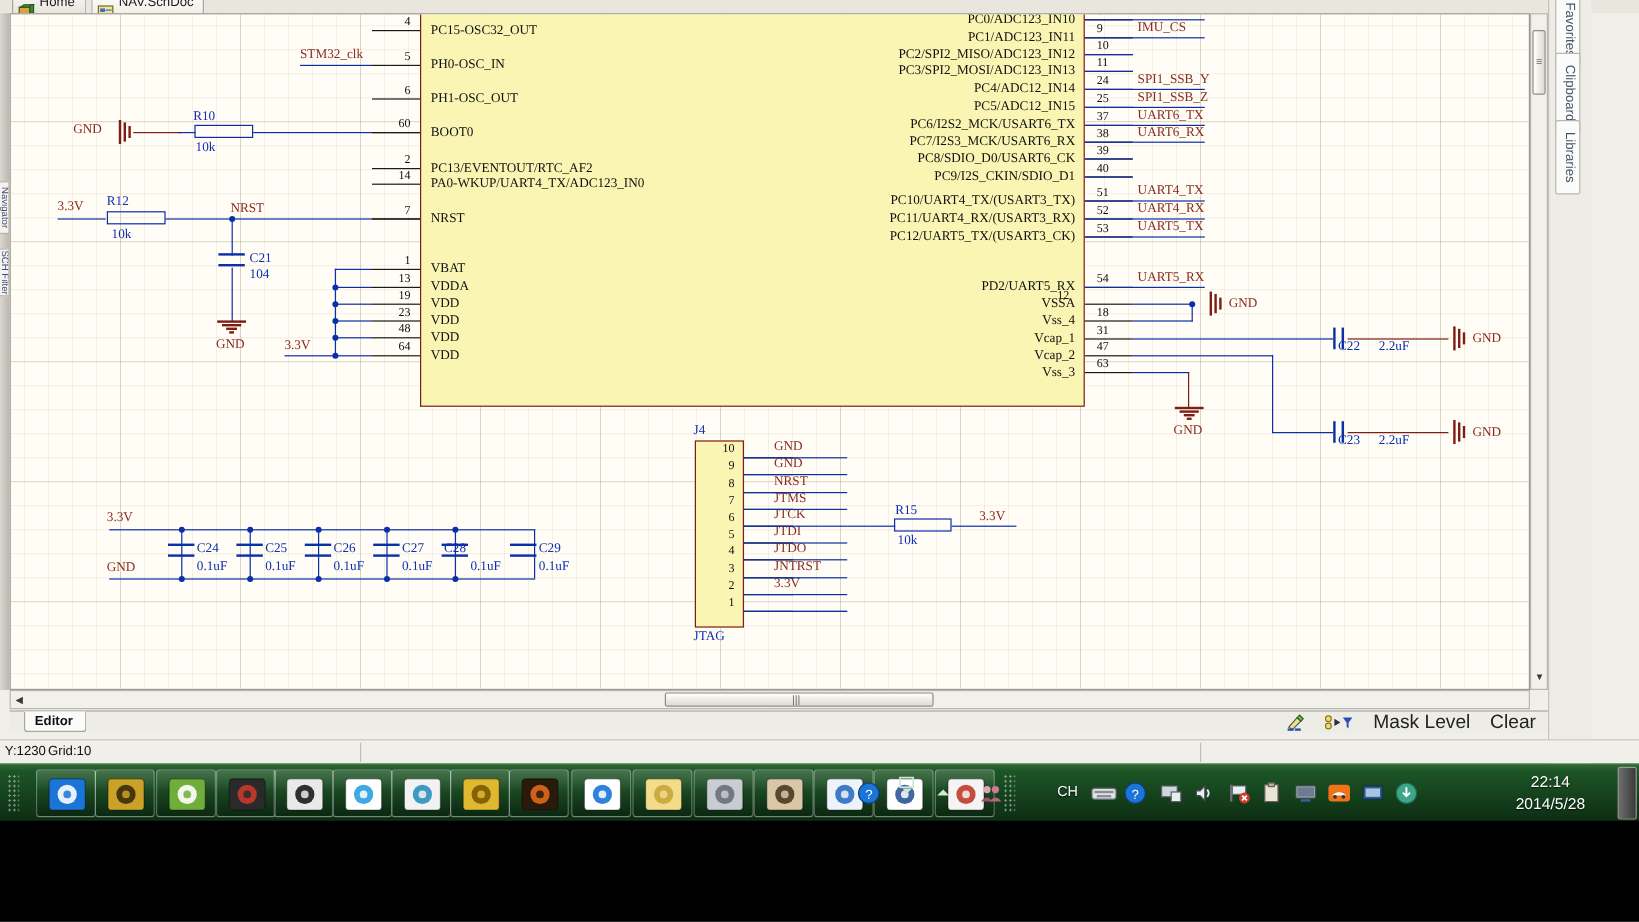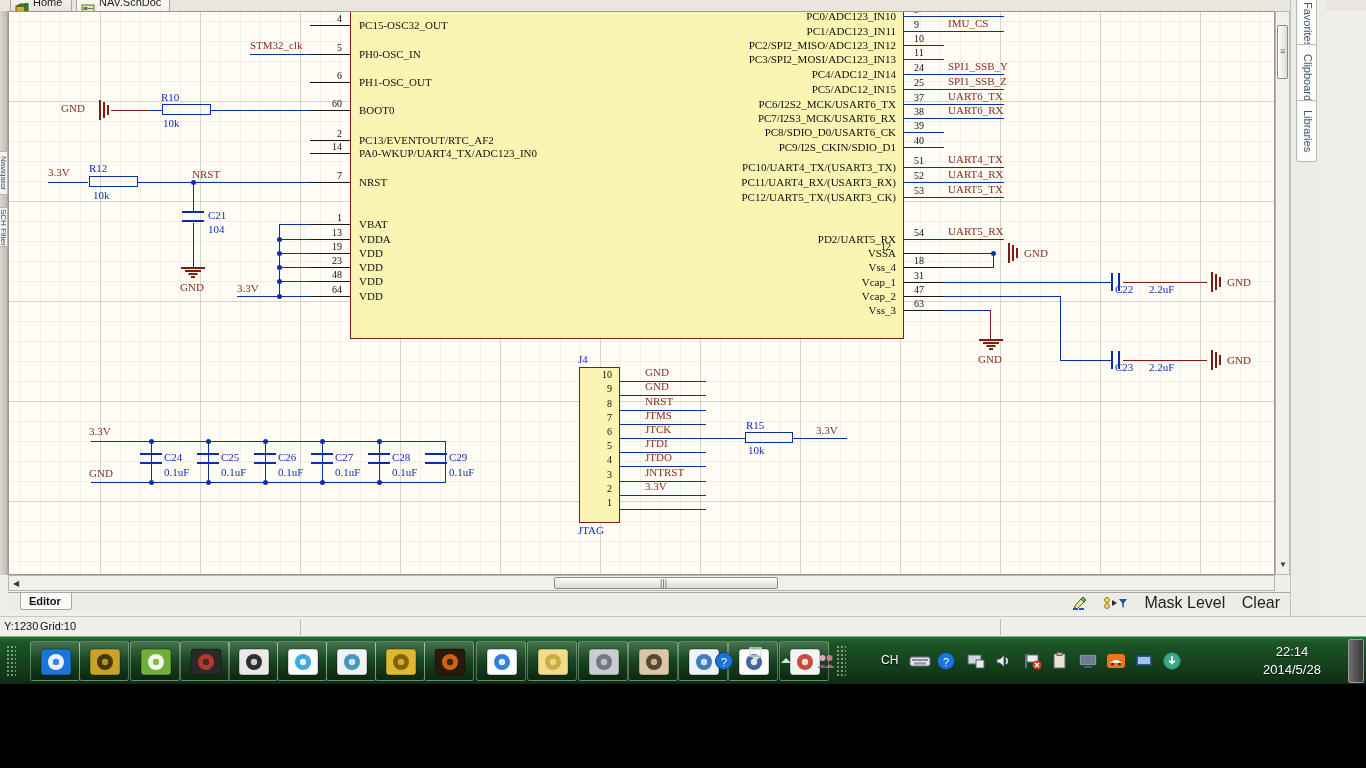--- a/index.html
+++ b/index.html
@@ -577,21 +577,21 @@
           </div>
           <div class="sch-txt desig" style="left:326px; top:440px;">C27</div>
           <div class="sch-txt val" style="left:326px; top:455px;">0.1uF</div>
           <div class="wire wire-v" style="left:370px; top:429px; height:41px;"></div>
           <div class="junction" style="left:368px; top:427px;"></div>
           <div class="junction" style="left:368px; top:468px;"></div>
           <div class="cap-v" style="left:359px; top:441px; width:22px; height:12px;">
             <i style="top:0px;"></i>
             <i style="top:9px;"></i>
           </div>
-          <div class="sch-txt desig" style="left:383px; top:440px;text-align:center;">C28</div>
+          <div class="sch-txt desig" style="left:361px; top:440px;text-align:center;">C28</div>
           <div class="sch-txt val" style="left:383px; top:455px;">0.1uF</div>
           <div class="cap-v" style="left:416px; top:441px; width:22px; height:12px;">
             <i style="top:0px;"></i>
             <i style="top:9px;"></i>
           </div>
           <div class="sch-txt desig" style="left:440px; top:440px;">C29</div>
           <div class="sch-txt val" style="left:440px; top:455px;">0.1uF</div>
         </div>
     </div>
 

